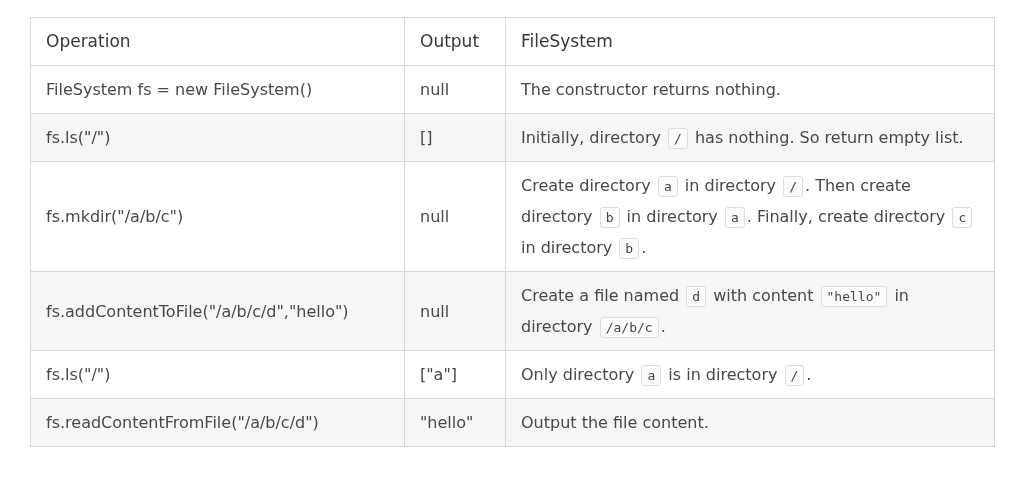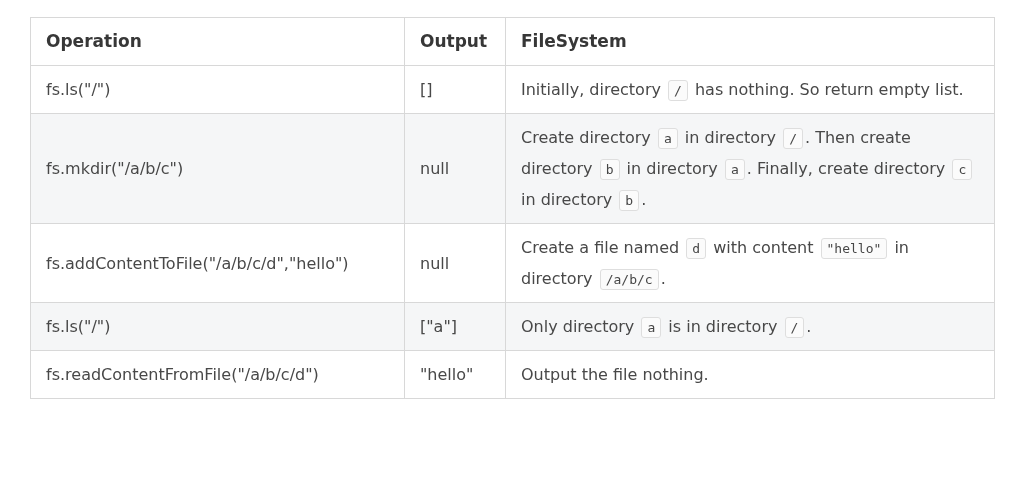--- a/index.html
+++ b/index.html
@@ -26,21 +26,21 @@
   }
   .ops-table th,
   .ops-table td {
     border: 1px solid #d8d8d8;
     padding: 8px 15px;
     text-align: left;
     vertical-align: middle;
     line-height: 31px;
   }
   .ops-table th {
-    font-weight: 700;
+    font-weight: 400;
     color: #373737;
     font-size: 17px;
     background: #ffffff;
   }
   .ops-table tbody tr { background: #ffffff; }
   .ops-table tbody tr:nth-child(even) { background: #f5f6f7; }
   .chip {
     display: inline-block;
     font-family: "DejaVu Sans Mono", "Liberation Mono", monospace;
     font-size: 13px;
@@ -66,20 +66,25 @@
     </colgroup>
     <thead>
       <tr>
         <th>Operation</th>
         <th>Output</th>
         <th>FileSystem</th>
       </tr>
     </thead>
     <tbody>
       <tr>
+        <td>FileSystem fs = new FileSystem()</td>
+        <td>null</td>
+        <td>The constructor returns nothing.</td>
+      </tr>
+      <tr>
         <td>fs.ls("/")</td>
         <td>[]</td>
         <td>Initially, directory <code class="chip">/</code> has nothing. So return empty list.</td>
       </tr>
       <tr>
         <td>fs.mkdir("/a/b/c")</td>
         <td>null</td>
         <td>Create directory <code class="chip">a</code> in directory <code class="chip">/</code>. Then create directory <code class="chip">b</code> in directory <code class="chip">a</code>. Finally, create directory <code class="chip">c</code> in directory <code class="chip">b</code>.</td>
       </tr>
       <tr>
@@ -88,17 +93,17 @@
         <td>Create a file named <code class="chip">d</code> with content <code class="chip">"hello"</code> in directory <code class="chip">/a/b/c</code>.</td>
       </tr>
       <tr>
         <td>fs.ls("/")</td>
         <td>["a"]</td>
         <td>Only directory <code class="chip">a</code> is in directory <code class="chip">/</code>.</td>
       </tr>
       <tr>
         <td>fs.readContentFromFile("/a/b/c/d")</td>
         <td>"hello"</td>
-        <td>Output the file nothing.</td>
+        <td>Output the file content.</td>
       </tr>
     </tbody>
   </table>
 </div>
 
 </body></html>

